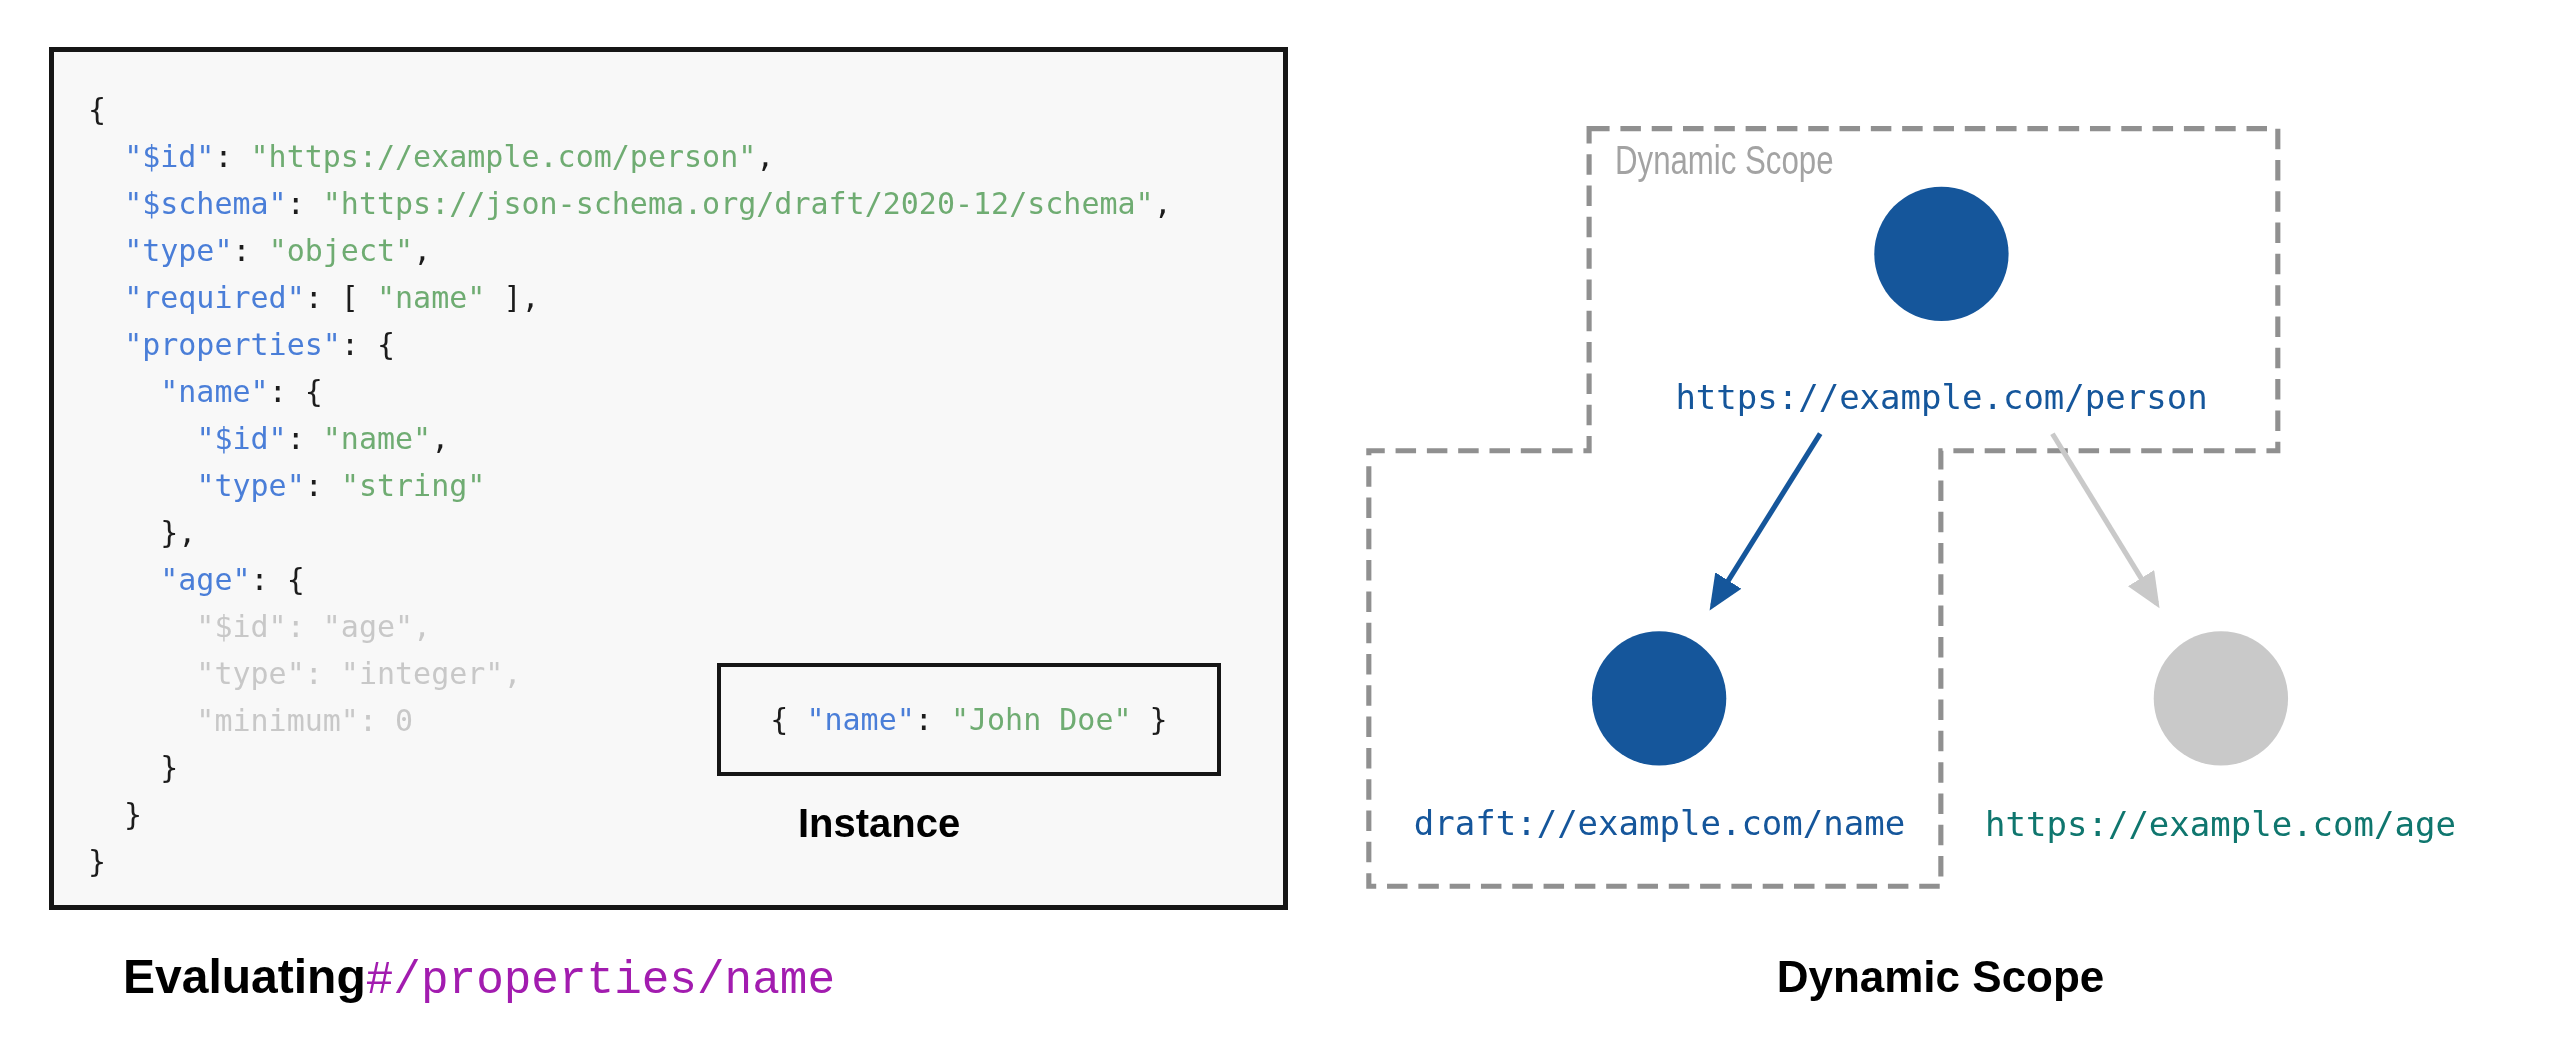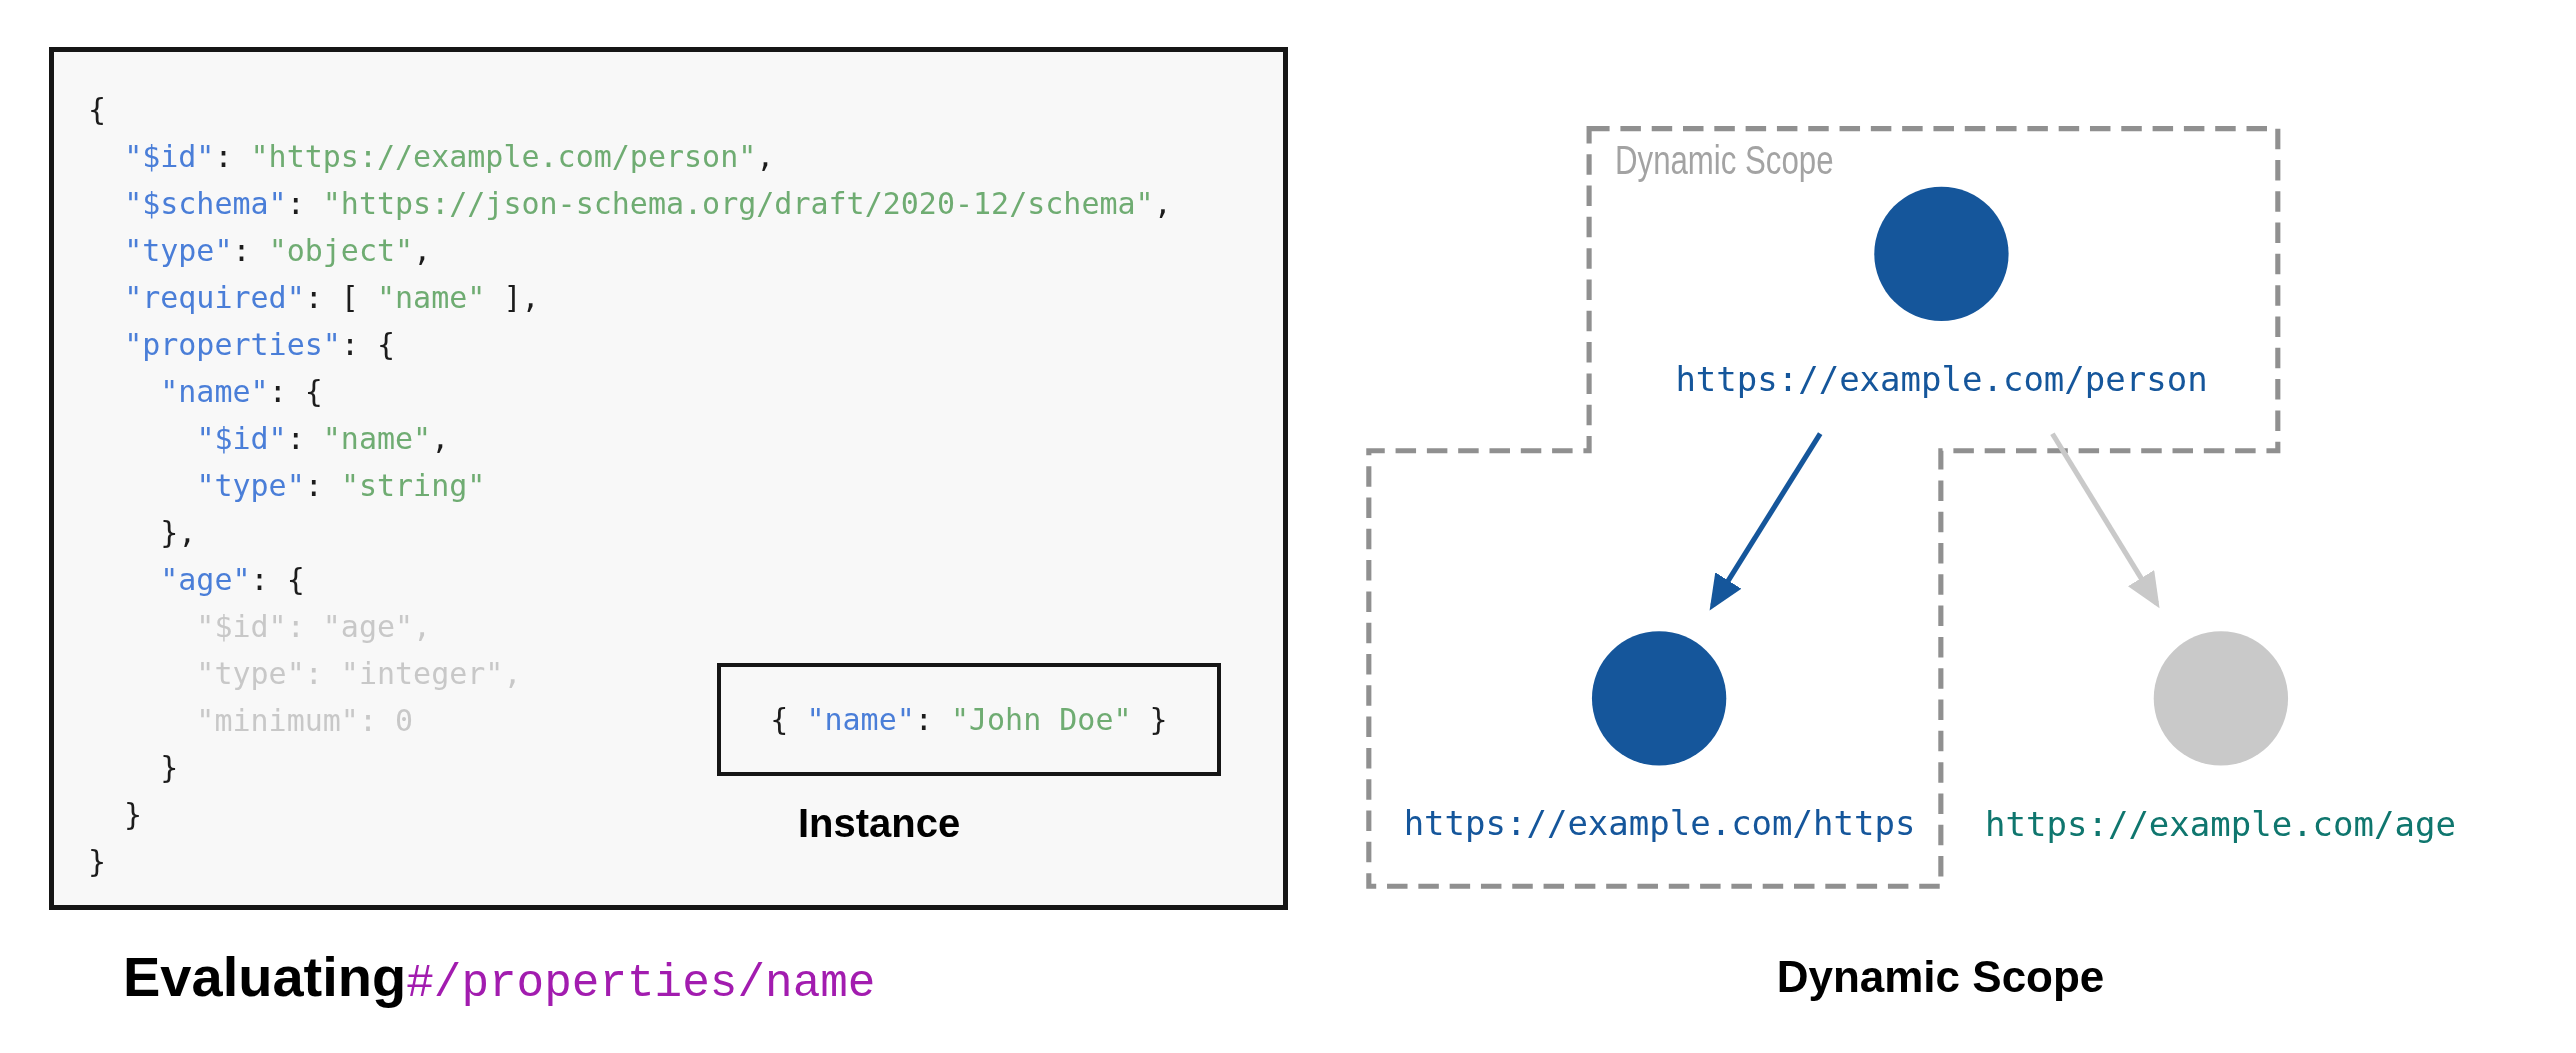--- a/index.html
+++ b/index.html
@@ -61,21 +61,21 @@
   }
 
   
   .caption-left {
     position: absolute;
     left: 123px; top: 952px;
     white-space: nowrap;
   }
   .cap-bold {
     font-weight: bold;
-    font-size: 56px;
+    font-size: 48px;
     line-height: 49px;
     color: #000000;
   }
   .cap-mono {
     font-family: Liberation Mono, monospace;
     font-size: 46px;
     line-height: 49px;
     color: #a21caf;
     margin-left: 0;
   }
@@ -108,21 +108,21 @@
   }
   .node-label {
     position: absolute;
     width: 569px;
     text-align: center;
     font-family: "DejaVu Sans Mono", monospace;
     font-size: 34px;
     line-height: 41px;
     white-space: nowrap;
   }
-  .node-label.person { left: 1657px; top: 359px; color: #15569b; }
+  .node-label.person { left: 1657px; top: 377px; color: #15569b; }
   .node-label.name   { left: 1375px; top: 803px; color: #15569b; }
   .node-label.age    { left: 1936px; top: 804px; color: #0f766e; }
 </style>
 </head>
 <body>
 
 <div class="canvas">
 
   <div class="schema-box">
     <pre class="code schema-code"><div><span class="tok-pun">{</span></div><div><span class="tok-pun">  </span><span class="tok-key">"$id"</span><span class="tok-pun">: </span><span class="tok-str">"https://example.com/person"</span><span class="tok-pun">,</span></div><div><span class="tok-pun">  </span><span class="tok-key">"$schema"</span><span class="tok-pun">: </span><span class="tok-str">"https://json-schema.org/draft/2020-12/schema"</span><span class="tok-pun">,</span></div><div><span class="tok-pun">  </span><span class="tok-key">"type"</span><span class="tok-pun">: </span><span class="tok-str">"object"</span><span class="tok-pun">,</span></div><div><span class="tok-pun">  </span><span class="tok-key">"required"</span><span class="tok-pun">: [ </span><span class="tok-str">"name"</span><span class="tok-pun"> ],</span></div><div><span class="tok-pun">  </span><span class="tok-key">"properties"</span><span class="tok-pun">: {</span></div><div><span class="tok-pun">    </span><span class="tok-key">"name"</span><span class="tok-pun">: {</span></div><div><span class="tok-pun">      </span><span class="tok-key">"$id"</span><span class="tok-pun">: </span><span class="tok-str">"name"</span><span class="tok-pun">,</span></div><div><span class="tok-pun">      </span><span class="tok-key">"type"</span><span class="tok-pun">: </span><span class="tok-str">"string"</span></div><div><span class="tok-pun">    },</span></div><div><span class="tok-pun">    </span><span class="tok-key">"age"</span><span class="tok-pun">: {</span></div><div><span class="tok-dim">      "$id": "age",</span></div><div><span class="tok-dim">      "type": "integer",</span></div><div><span class="tok-dim">      "minimum": 0</span></div><div><span class="tok-pun">    }</span></div><div><span class="tok-pun">  }</span></div><div><span class="tok-pun">}</span></div></pre>
@@ -155,19 +155,19 @@
 
     <circle cx="3410" cy="446" r="118" fill="#15569b"></circle>
 
     <circle cx="2914" cy="1227" r="118" fill="#15569b"></circle>
 
     <circle cx="3901" cy="1227" r="118" fill="#c9c9c9"></circle>
   </svg>
 
   <div class="scope-label">Dynamic Scope</div>
   <div class="node-label person">https://example.com/person</div>
-  <div class="node-label name">https://example.com/https</div>
+  <div class="node-label name">draft://example.com/name</div>
   <div class="node-label age">https://example.com/age</div>
 
   <div class="caption-right">Dynamic Scope</div>
 
 </div>
 
 
 </body></html>

